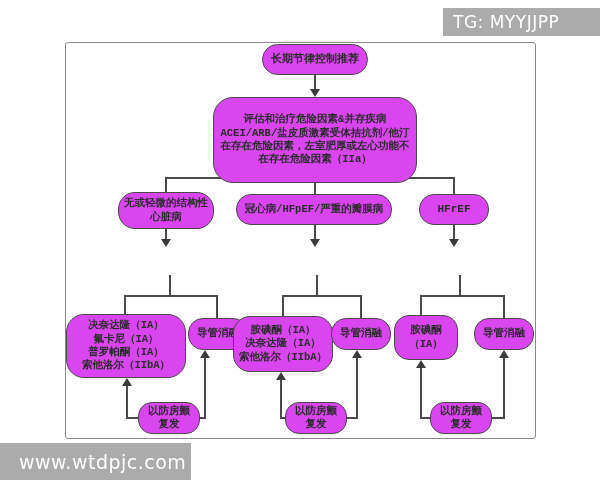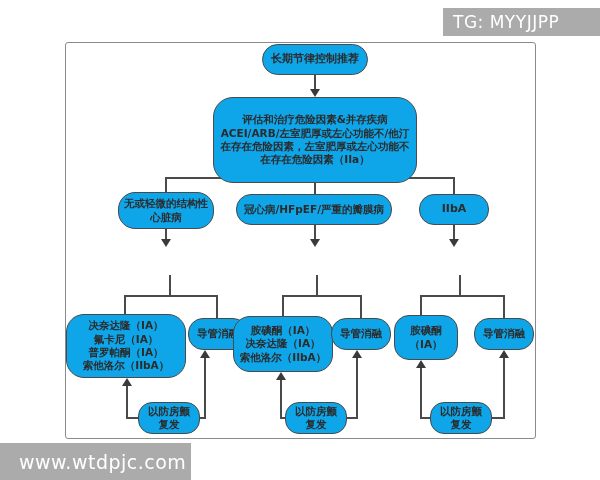--- a/index.html
+++ b/index.html
@@ -4,24 +4,24 @@
 <style>
   html,body{margin:0;padding:0;background:#fff;}
   #canvas{
     position:relative;width:600px;height:480px;background:#ffffff;overflow:hidden;
     font-family:"DejaVu Sans","Liberation Sans",sans-serif;
   }
   .frame{
     position:absolute;border:1.5px solid #8a8a8a;border-radius:3px;background:transparent;
   }
   .node{
-    position:absolute;background:#0ea5e9;border:1.5px solid #4a4a4a;
+    position:absolute;background:#d946ef;border:1.5px solid #4a4a4a;
     display:flex;flex-direction:column;align-items:center;justify-content:center;
     color:#2b2b2b;font-weight:bold;text-align:center;box-sizing:border-box;
-    line-height:1.28;z-index:2;
+    line-height:1.28;z-index:2;font-family:Liberation Mono, monospace;
   }
   .ln{position:absolute;background:#4a4a4a;z-index:1;}
   .arr-down{position:absolute;width:0;height:0;border-left:5px solid transparent;
     border-right:5px solid transparent;border-top:8px solid #3a3a3a;z-index:2;}
   .arr-up{position:absolute;width:0;height:0;border-left:5px solid transparent;
     border-right:5px solid transparent;border-bottom:8px solid #3a3a3a;z-index:2;}
   .wm{position:absolute;background:#ababab;color:#ffffff;display:flex;align-items:center;
     z-index:5;letter-spacing:0.5px;}
 </style>
 </head>
@@ -37,36 +37,36 @@
   <div class="wm" style="left:0px;top:443px;width:172px;height:37px;font-size:19px;padding-left:19px;">
     <span>www.wtdpjc.com</span>
   </div>
 
   <div class="node" style="left:262px;top:44px;width:106px;height:31px;border-radius:16px;font-size:11px;">
     <span>长期节律控制推荐</span>
   </div>
 
   <div class="node" style="left:213px;top:97px;width:204px;height:86px;border-radius:20px;font-size:10.5px;">
     <span>评估和治疗危险因素&amp;并存疾病</span>
-    <span>ACEI/ARB/左室肥厚或左心功能不/他汀</span>
+    <span>ACEI/ARB/盐皮质激素受体拮抗剂/他汀</span>
     <span>在存在危险因素，左室肥厚或左心功能不</span>
     <span>在存在危险因素（IIa）</span>
   </div>
 
   <div class="node" style="left:118px;top:192px;width:96px;height:37px;border-radius:17px;font-size:10.5px;">
     <span>无或轻微的结构性</span>
     <span>心脏病</span>
   </div>
 
   <div class="node" style="left:236px;top:194px;width:156px;height:31px;border-radius:15px;font-size:10.5px;">
     <span>冠心病/HFpEF/严重的瓣膜病</span>
   </div>
 
   <div class="node" style="left:419px;top:194px;width:70px;height:31px;border-radius:15px;font-size:11px;">
-    <span>IIbA</span>
+    <span>HFrEF</span>
   </div>
 
 
   <div class="node" style="left:66px;top:314px;width:120px;height:64px;border-radius:18px;font-size:10.5px;">
     <span>决奈达隆（IA）</span>
     <span>氟卡尼（IA）</span>
     <span>普罗帕酮（IA）</span>
     <span>索他洛尔（IIbA）</span>
   </div>
 

